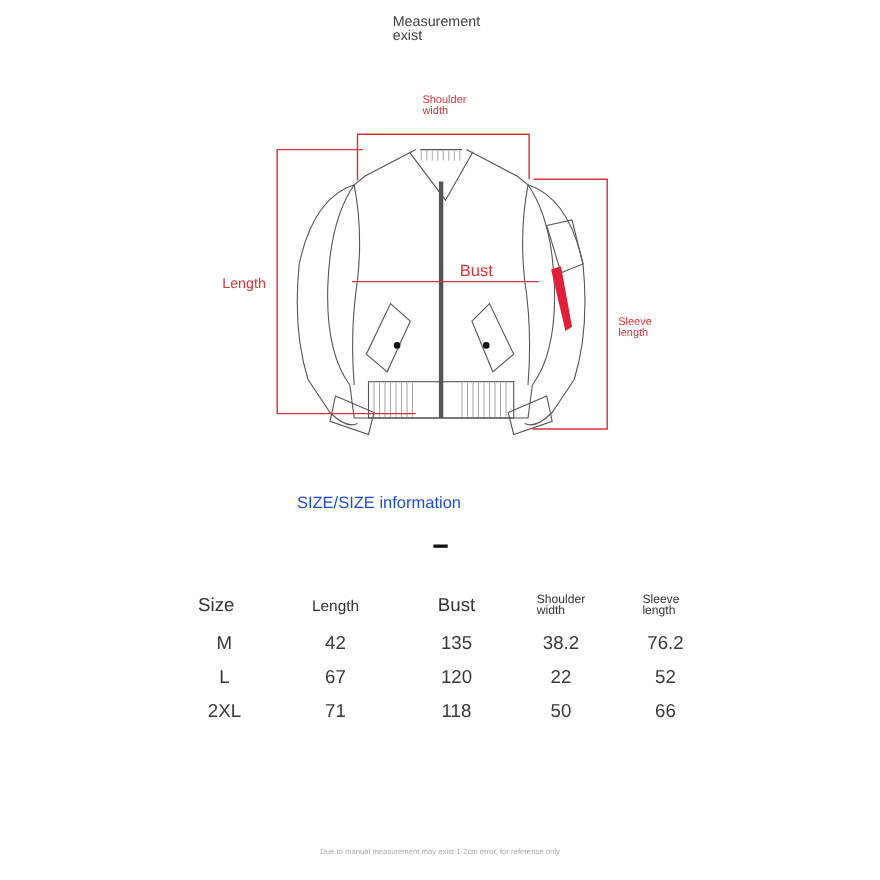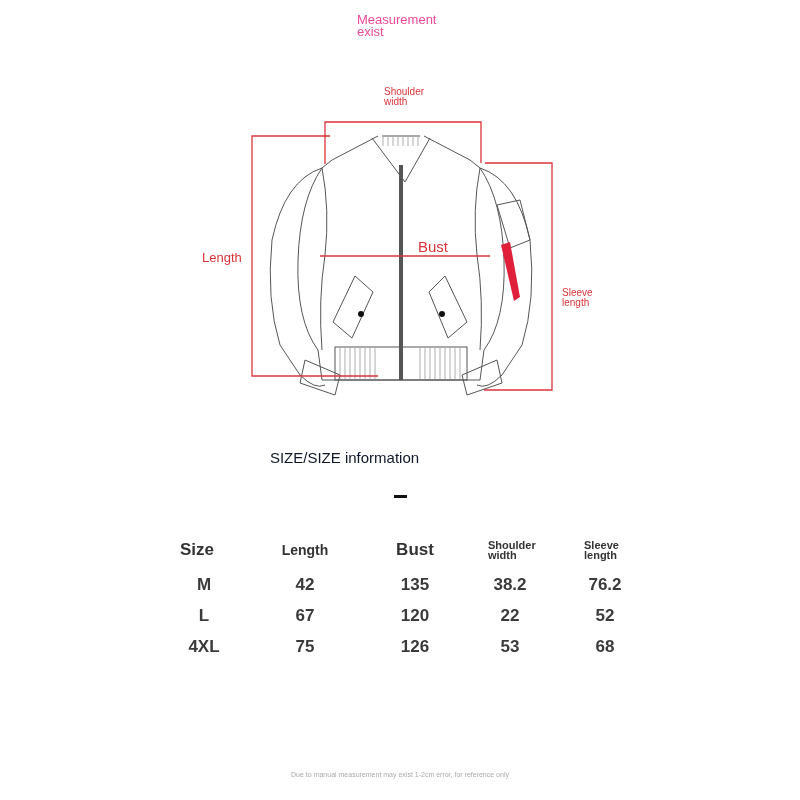--- a/index.html
+++ b/index.html
@@ -1,28 +1,28 @@
 <!DOCTYPE html>
 <html><head>
 <meta charset="utf-8">
 <style>
   html, body { margin: 0; padding: 0; background: #ffffff; }
   body { width: 800px; height: 800px; position: relative; overflow: hidden; font-family: "Liberation Sans", sans-serif; }
   .abs { position: absolute; }
-  .title-method { left: 357px; top: 14px; font-size: 13px; line-height: 12px; color: #ec4899; }
+  .title-method { left: 357px; top: 14px; font-size: 13px; line-height: 12px; color: #404040; }
   .red-label { color: #d9343a; }
   .lbl-shoulder { left: 384px; top: 87px; font-size: 10px; line-height: 10px; }
   .lbl-length { left: 202px; top: 250px; font-size: 13px; }
   .lbl-bust { left: 418px; top: 238px; font-size: 15px; }
   .lbl-sleeve { left: 562px; top: 288px; font-size: 10px; line-height: 10px; }
   .diagram { left: 0; top: 0; width: 800px; height: 420px; }
-  .size-heading { left: 0; width: 689px; top: 449px; text-align: center; font-size: 15px; color: #0f172a; }
+  .size-heading { left: 0; width: 689px; top: 449px; text-align: center; font-size: 15px; color: #1d4ed8; }
   .dash { left: 394px; top: 495px; width: 13px; height: 3px; background: #111; }
   table.sizes { position: absolute; left: 168px; top: 530px; border-collapse: collapse; }
-  table.sizes th, table.sizes td { padding: 0; text-align: center; color: #333; font-weight: bold; }
+  table.sizes th, table.sizes td { padding: 0; text-align: center; color: #333; font-weight: normal; }
   table.sizes th { height: 40px; vertical-align: middle; }
   table.sizes td { height: 30.8px; font-size: 17px; color: #3a3a3a; }
   .h-size { font-size: 17px; width: 60px; text-align: left !important; padding-left: 12px !important; }
   .h-len { font-size: 14px; width: 130px; }
   .h-bust { font-size: 17px; width: 90px; }
   .h-sm { font-size: 11px; line-height: 10px; text-align: left !important; }
   .c-size { width: 60px; }
   .footnote { left: 0; width: 800px; top: 771px; text-align: center; font-size: 7px; color: #aaaaaa; }
 </style>
 </head>
@@ -144,22 +144,22 @@
       <td>76.2</td>
     </tr>
     <tr>
       <td class="c-size">L</td>
       <td>67</td>
       <td>120</td>
       <td>22</td>
       <td>52</td>
     </tr>
     <tr>
-      <td class="c-size">4XL</td>
-      <td>75</td>
-      <td>126</td>
-      <td>53</td>
-      <td>68</td>
+      <td class="c-size">2XL</td>
+      <td>71</td>
+      <td>118</td>
+      <td>50</td>
+      <td>66</td>
     </tr>
   </tbody>
 </table>
 
 <div class="abs footnote">Due to manual measurement may exist 1-2cm error, for reference only</div>
 
 </body></html>

